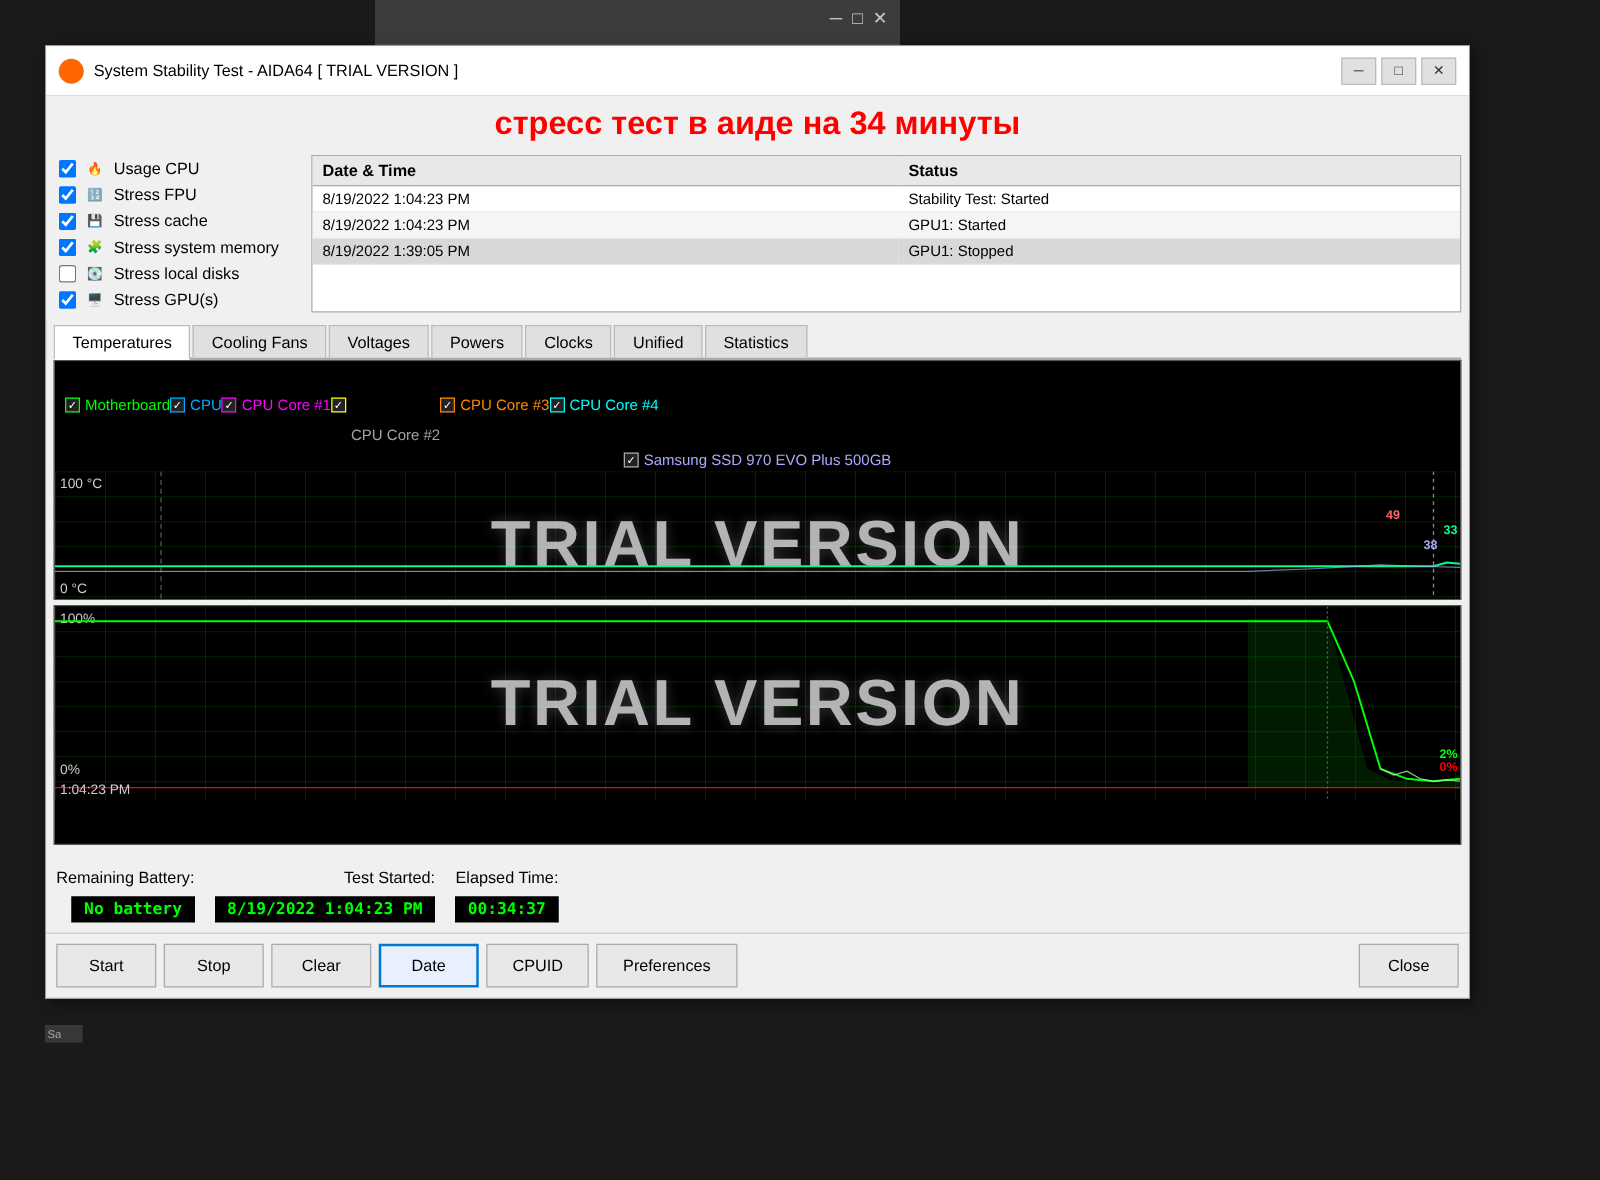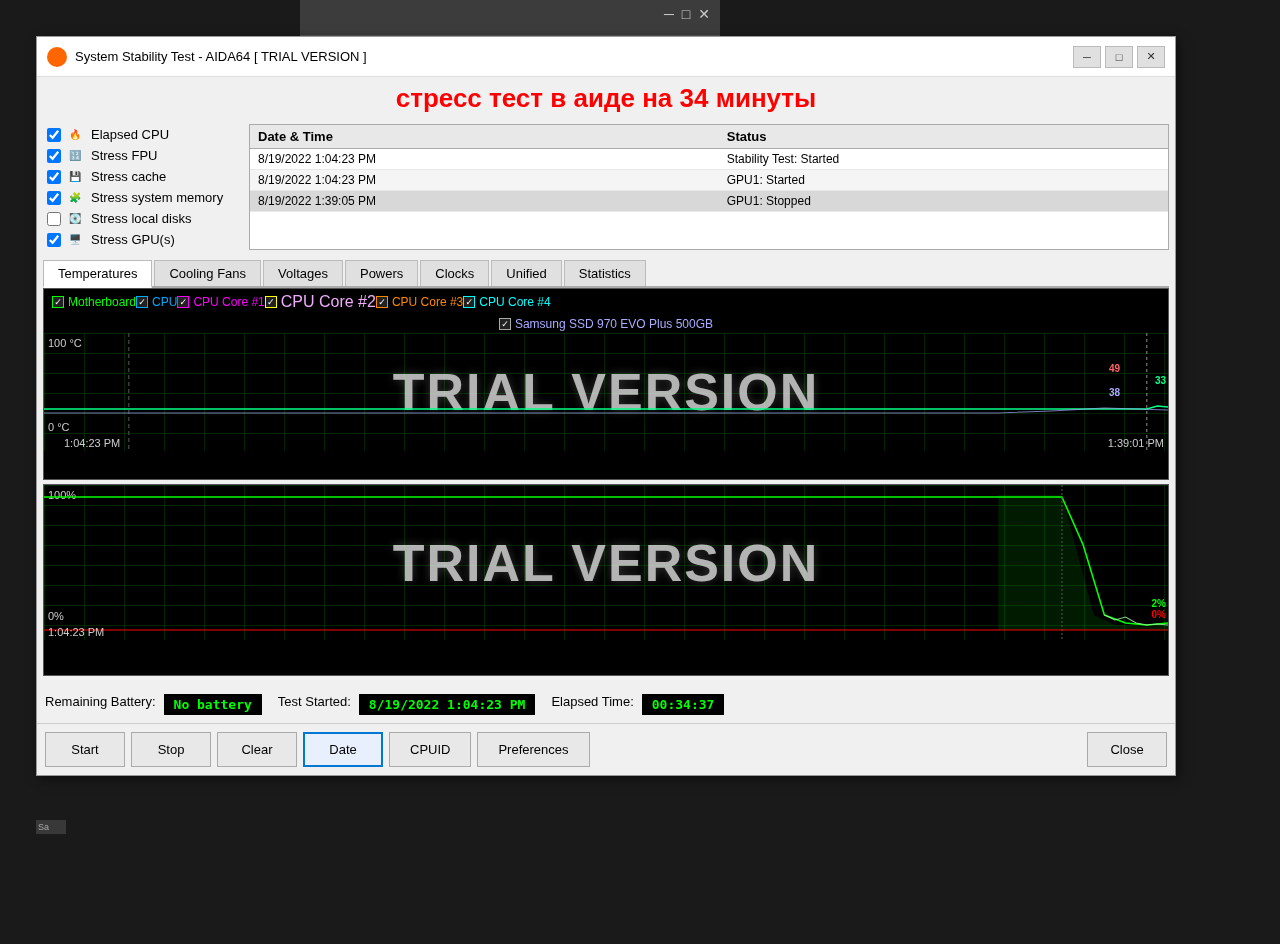--- a/index.html
+++ b/index.html
@@ -269,22 +269,23 @@
     .status-bar {
       display: flex;
       align-items: center;
       padding: 8px 8px;
       background: #f0f0f0;
       gap: 16px;
       font-size: 13px;
     }
     .status-item {
       display: flex;
-      align-items: flex-start;
+      align-items: flex-end;
       gap: 8px;
+      flex-direction: column;
     }
     .status-value {
       background: #000;
       color: #00ff00;
       padding: 3px 10px;
       font-family: monospace;
       font-size: 13px;
       font-weight: bold;
     }
 
@@ -377,21 +378,21 @@
   </div>
 
   <div class="russian-title">стресс тест в аиде на 34 минуты</div>
 
   <div class="main-content">
 
     <div class="left-panel">
       <div class="stress-item">
         <input type="checkbox" checked="" style="">
         <span class="stress-icon">🔥</span>
-        <span>Elapsed CPU</span>
+        <span>Usage CPU</span>
       </div>
       <div class="stress-item">
         <input type="checkbox" checked="" style="">
         <span class="stress-icon">🔢</span>
         <span>Stress FPU</span>
       </div>
       <div class="stress-item">
         <input type="checkbox" checked="" style="">
         <span class="stress-icon">💾</span>
         <span>Stress cache</span>
@@ -461,21 +462,21 @@
         <div class="legend-item">
           <div class="legend-check" style="background:#222;border-color:#00aaff;"></div>
           <span style="color:#00aaff;font-size:12px;">CPU</span>
         </div>
         <div class="legend-item">
           <div class="legend-check" style="background:#222;border-color:#ff00ff;"></div>
           <span style="color:#ff00ff;font-size:12px;">CPU Core #1</span>
         </div>
         <div class="legend-item">
           <div class="legend-check" style="background:#222;border-color:#ffff00;"></div>
-          <span style="color:#f0abfc;font-size:16px;">CPU Core #2</span>
+          <span style="color:#a3a3a3;font-size:12px;margin-top:48px;">CPU Core #2</span>
         </div>
         <div class="legend-item">
           <div class="legend-check" style="background:#222;border-color:#ff8800;"></div>
           <span style="color:#ff8800;font-size:12px;">CPU Core #3</span>
         </div>
         <div class="legend-item">
           <div class="legend-check" style="background:#222;border-color:#00ffff;"></div>
           <span style="color:#00ffff;font-size:12px;">CPU Core #4</span>
         </div>
       </div>
@@ -501,21 +502,21 @@
           <polyline points="0,76 80,76 1040,76 1050,73 1060,74" fill="none" stroke="#00ff88" stroke-width="1.5"></polyline>
 
           <polyline points="0,80 80,80 900,80 950,78 1000,75 1030,76 1060,77" fill="none" stroke="#aaaaff" stroke-width="1" opacity="0.7"></polyline>
 
           <line x1="1040" y1="0" x2="1040" y2="118" stroke="#888" stroke-width="1" stroke-dasharray="3,3"></line>
         </svg>
 
         <div class="temp-values">
           <span class="temp-val" style="color:#ff6666;">49</span>
           <span class="temp-val" style="color:#00ff88;margin-left:46px;">33</span>
-          <span class="temp-val" style="color:#aaaaff;">38</span>
+          <span class="temp-val" style="color:#aaaaff;margin-left:30px;">38</span>
         </div>
 
         <span class="x-label" style="left:20px;">1:04:23 PM</span>
         <span class="x-label" style="right:4px;">1:39:01 PM</span>
       </div>
     </div>
 
     <div class="chart-box usage-chart">
 
 

